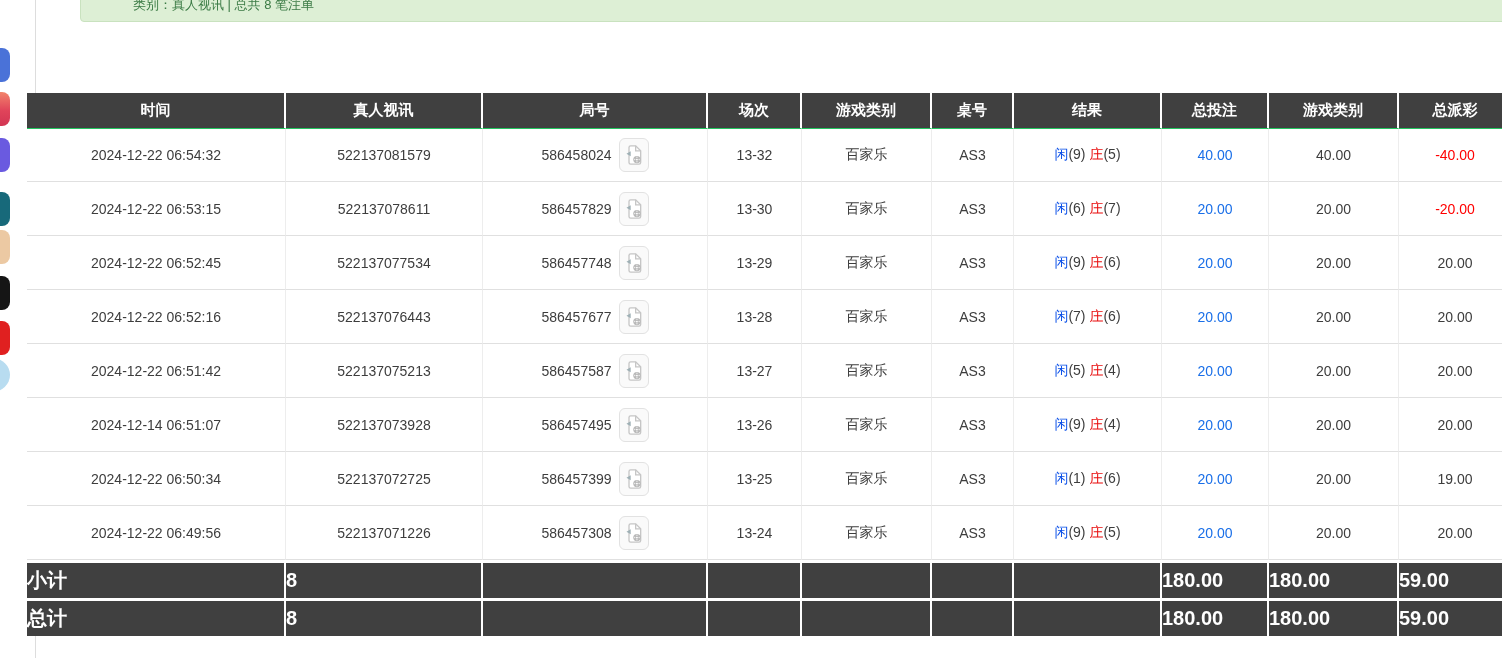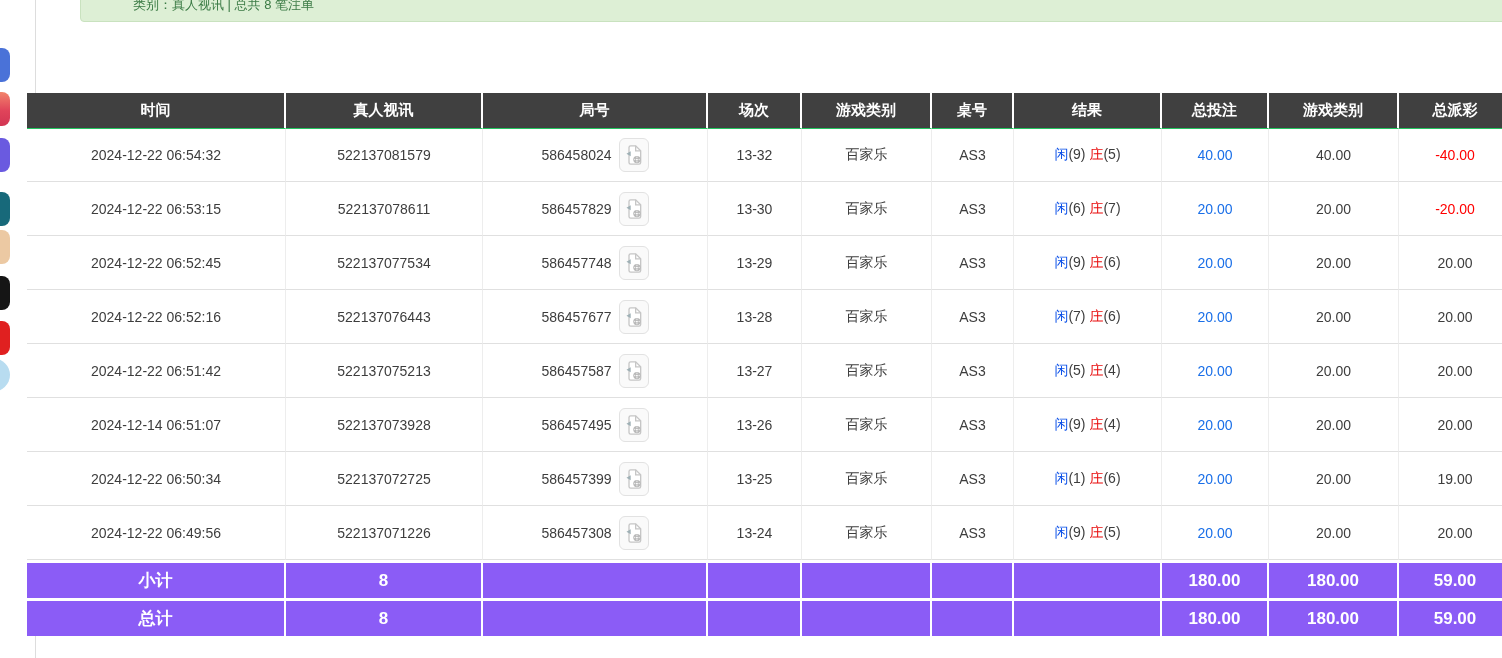--- a/index.html
+++ b/index.html
@@ -42,22 +42,22 @@
   .round-cell { display:flex; align-items:center; justify-content:center; gap:7px; }
   .video-btn { width:30px; height:34px; border:1px solid #e2e2e2; border-radius:6px; background:#fafafa;
                display:inline-flex; align-items:center; justify-content:center; cursor:pointer; padding:0; }
 
   .p-label { color:#0b50e8; }
   .b-label { color:#e80b0b; }
   .res-num { color:#3d3d3d; }
   td.bet-blue { color:#1a6fe8; }
   td.payout.neg { color:#ff0000; }
 
-  tfoot td { background:#8b5cf6; color:#fff; font-weight:bold; font-size:17px; height:38px;
-             text-align:center; border-right:2px solid #fff; border-top:3px solid #fff; }
+  tfoot td { background:#404040; color:#fff; font-weight:bold; font-size:20px; height:38px;
+             text-align:left; border-right:2px solid #fff; border-top:3px solid #fff; }
   tfoot td:last-child { border-right:none; }
 </style>
 </head>
 <body>
 
 <div class="page">
   <div class="vline"></div>
 
   <div class="social-strip">
     <div class="s-ico s-fb"></div>

